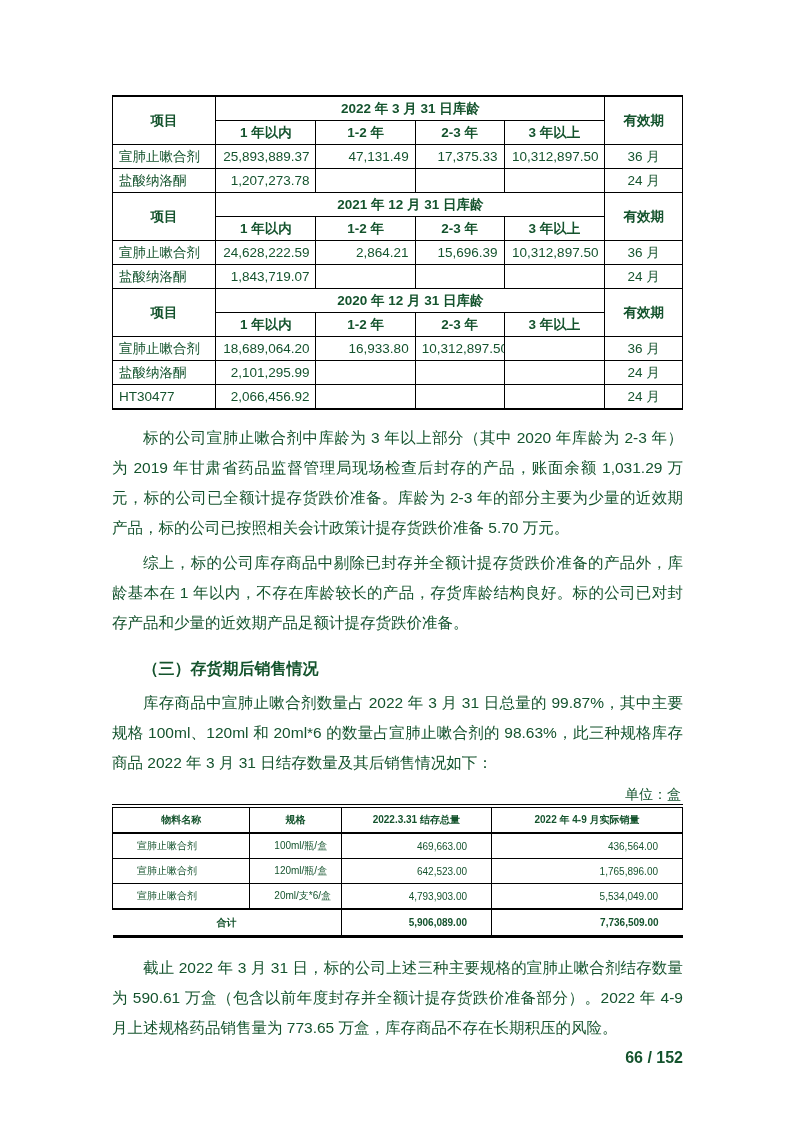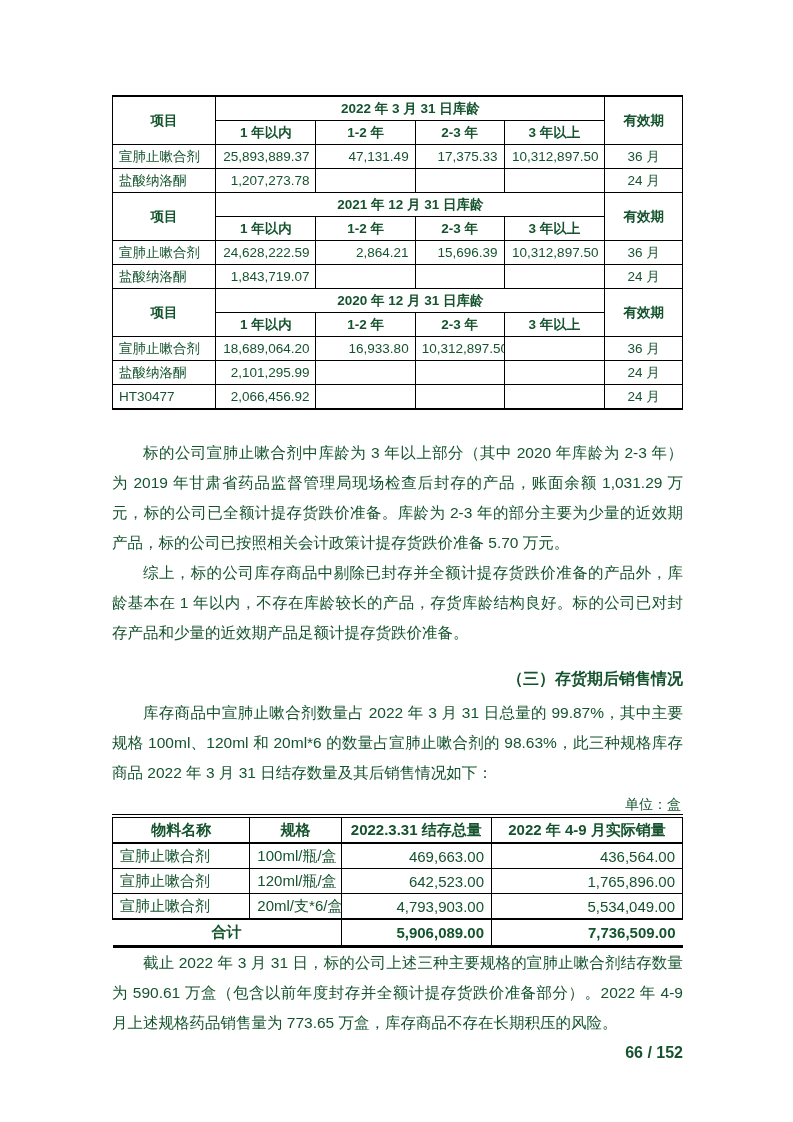--- a/index.html
+++ b/index.html
@@ -25,51 +25,50 @@
     white-space:nowrap;
   }
   .aging th{font-weight:bold;text-align:center;}
   .aging td.lbl{text-align:left;}
   .aging td.num{text-align:right;}
   .aging td.ctr{text-align:center;}
   
   .sales{border-top:4px double #000;border-bottom:3px solid #000;}
   .sales th,.sales td{
     border:1px solid #000;
-    font-size:15px;
-    padding:1px 7px;
+    font-size:10px;
+    padding:1px 24px;
     height:22px;
     overflow:hidden;
     white-space:nowrap;
   }
   .sales thead th{font-weight:bold;text-align:center;border-bottom:2px solid #000;}
   .sales td.lbl{text-align:left;}
   .sales td.ctr{text-align:center;}
   .sales td.num{text-align:right;}
   .sales tr.total td{border-top:2px solid #000;font-weight:bold;height:23px;}
   .sales tr.total td.side{border-left:none;margin-top:40px;}
   .sales tr.total td.rside{border-right:none;}
   
   .para{
     font-size:15.5px;
     line-height:30px;
     text-align:justify;
     text-indent:2em;
     margin:0;
   }
-  .p1{margin-top:28px;}
-  .p2{}
+  .p1{margin-top:13px;}
+  .p2{margin-top:5px;}
   .p3{margin-top:5px;}
-  .p4{}
+  .p4{margin-top:15px;}
   .heading{
     font-size:16px;
     font-weight:bold;
     margin:21px 0 8px 0;
     text-indent:1.9em;
-    text-align:right;
   }
   .unit{
     font-size:14px;
     text-align:right;
     margin:8px 2px 0 0;
   }
   .pagenum{
     font-size:16px;
     font-weight:bold;
     text-align:right;

